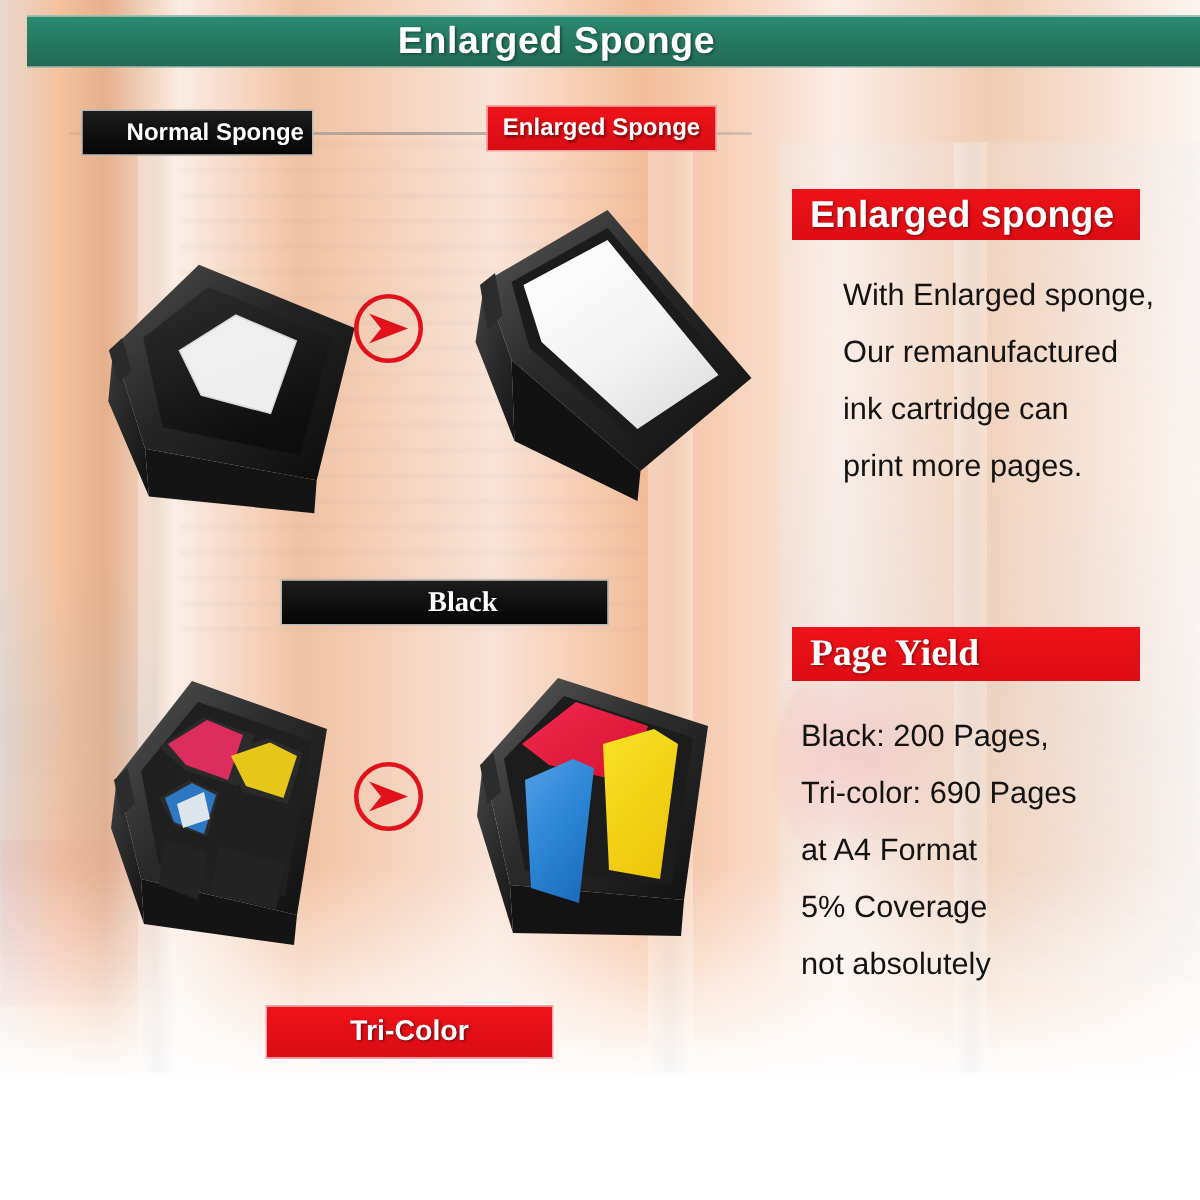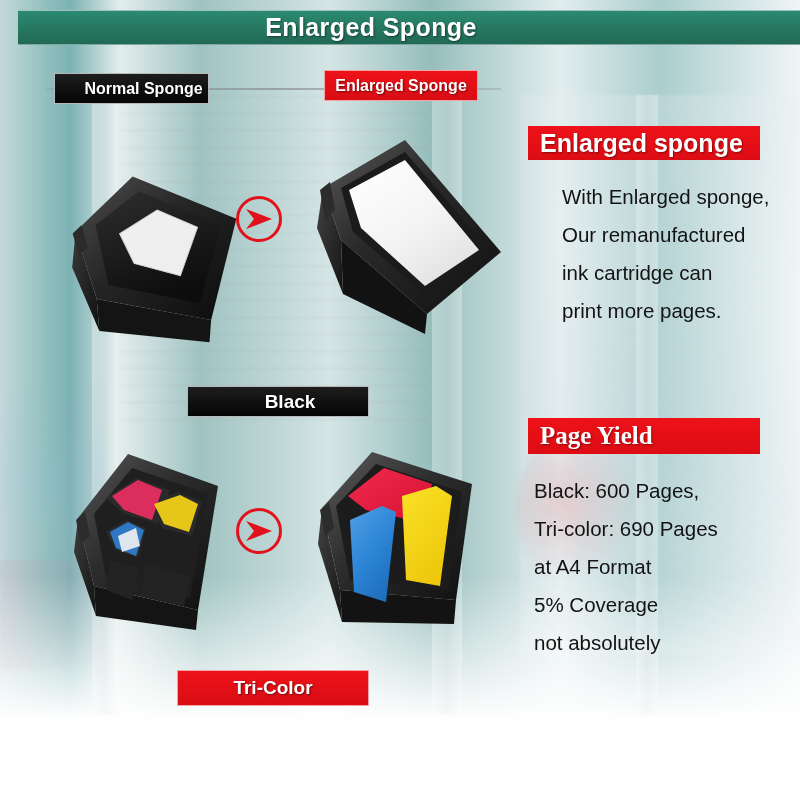--- a/index.html
+++ b/index.html
@@ -2,21 +2,21 @@
 <html><head>
 <meta charset="utf-8">
 <style>
   html,body{margin:0;padding:0;}
   body{
     width:800px;height:800px;
     font-family:"Liberation Sans", sans-serif;
     background:#ffffff;
     overflow:hidden;
   }
-  .page{position:relative;width:800px;height:800px;overflow:hidden;background:#0f766e;}
+  .page{position:relative;width:800px;height:800px;overflow:hidden;background:#f97316;}
 
   
   .bg-wash{position:absolute;left:0;top:0;width:800px;height:800px;
     background:
       linear-gradient(to bottom, rgba(255,255,255,0) 0%, rgba(255,255,255,0) 72%, #ffffff 90%),
       linear-gradient(to right,
         rgba(228,234,240,.85) 0px, rgba(243,246,248,.6) 40px,
         rgba(214,226,236,.55) 70px, rgba(250,250,250,.9) 120px,
         rgba(236,236,238,.65) 200px, rgba(248,248,250,.85) 330px,
         rgba(240,238,240,.6) 430px, rgba(250,250,252,.9) 560px,
@@ -53,21 +53,21 @@
 
   
   .chip{position:absolute;display:flex;align-items:center;justify-content:center;
     box-sizing:border-box;font-weight:bold;color:#fff;white-space:nowrap;
     text-shadow:1px 1px 2px rgba(0,0,0,.5);}
   .chip-dark{background:linear-gradient(to bottom,#1d1d1d,#050505);border:1px solid #b9b9b9;padding-left:24px;}
   .chip-red{background:linear-gradient(to bottom,#ee1219,#d90d14);border:1px solid #f2a3a5;}
 
   #chip-normal{left:54px;top:73px;width:155px;height:31px;font-size:16px;}
   #chip-enlarged{left:324px;top:70px;width:154px;height:31px;font-size:16px;}
-  #chip-black{left:187px;top:386px;width:182px;height:31px;font-size:19px;}
+  #chip-black{left:187px;top:386px;width:219px;height:31px;font-size:19px;font-family:Liberation Serif, serif;}
   #chip-tricolor{left:177px;top:670px;width:192px;height:36px;font-size:19px;}
 
   
   .headline{position:absolute;display:flex;align-items:center;
     background:linear-gradient(to bottom,#ee1219,#dd0c13);
     color:#fff;font-weight:bold;font-size:25px;padding-left:12px;box-sizing:border-box;
     text-shadow:1px 1px 2px rgba(0,0,0,.4);white-space:nowrap;}
   #headline-sponge{left:528px;top:126px;width:232px;height:34px;}
   #headline-yield{left:528px;top:418px;width:232px;height:36px;font-family:Liberation Serif, serif;}
 
@@ -275,20 +275,20 @@
     <div>Our remanufactured</div>
     <div>ink cartridge can</div>
     <div>print more pages.</div>
   </div>
 
   <div class="headline" id="headline-yield">
     <span>Page Yield</span>
   </div>
 
   <div class="body-copy" id="copy-yield">
-    <div>Black: 600 Pages,</div>
+    <div>Black: 200 Pages,</div>
     <div>Tri-color: 690 Pages</div>
     <div>at A4 Format</div>
     <div>5% Coverage</div>
     <div>not absolutely</div>
   </div>
 
 </div>
 
 </body></html>

